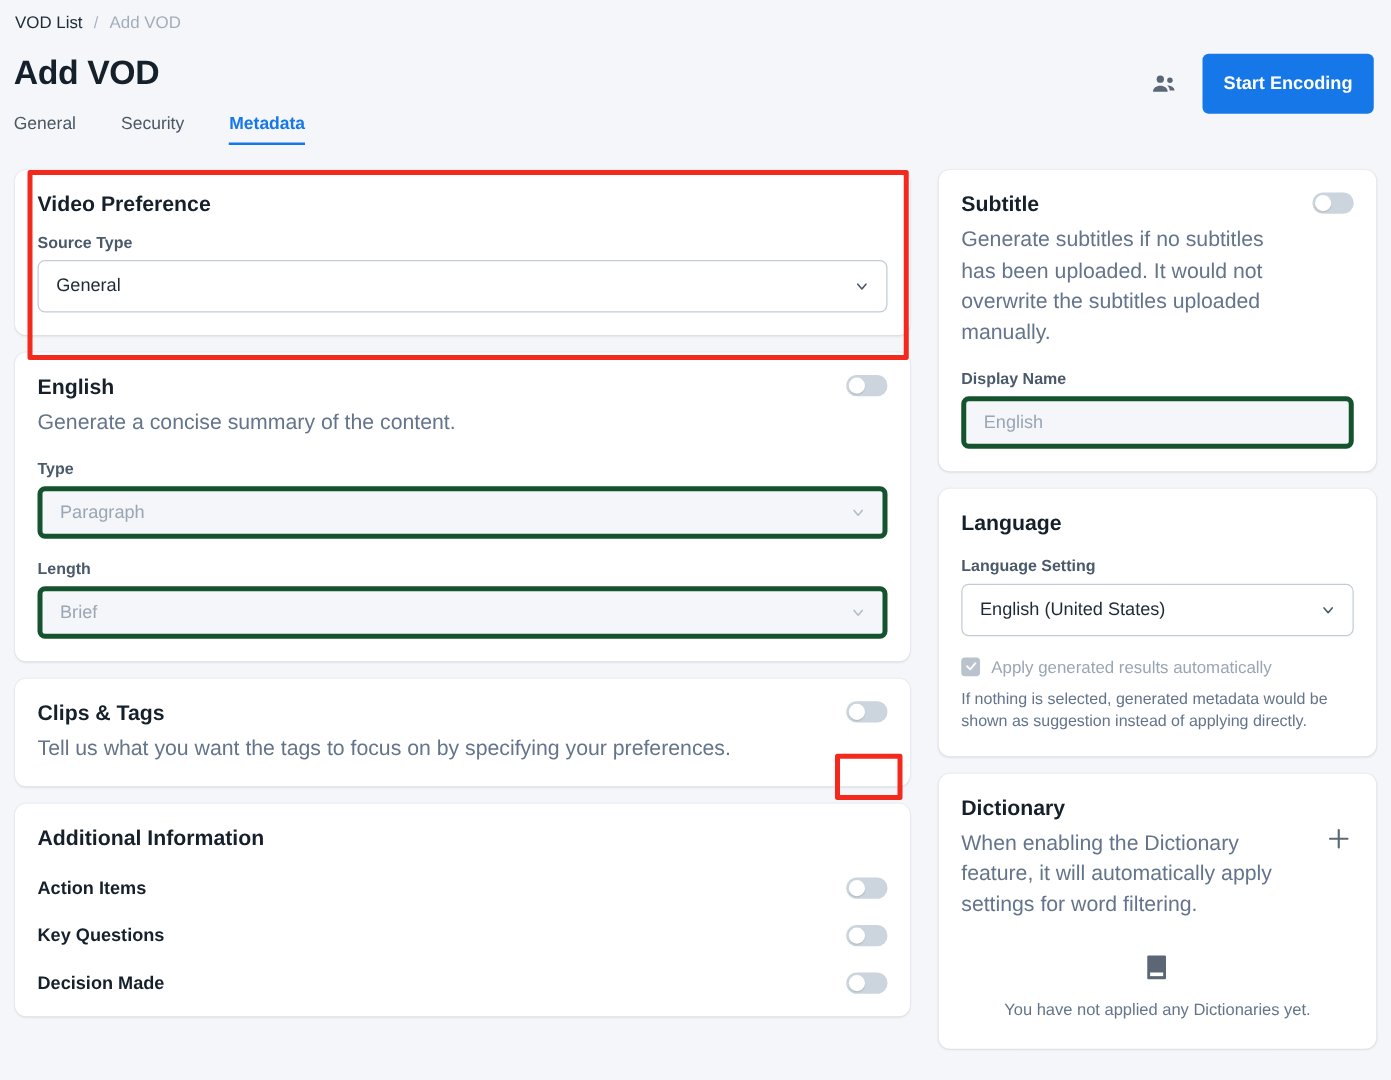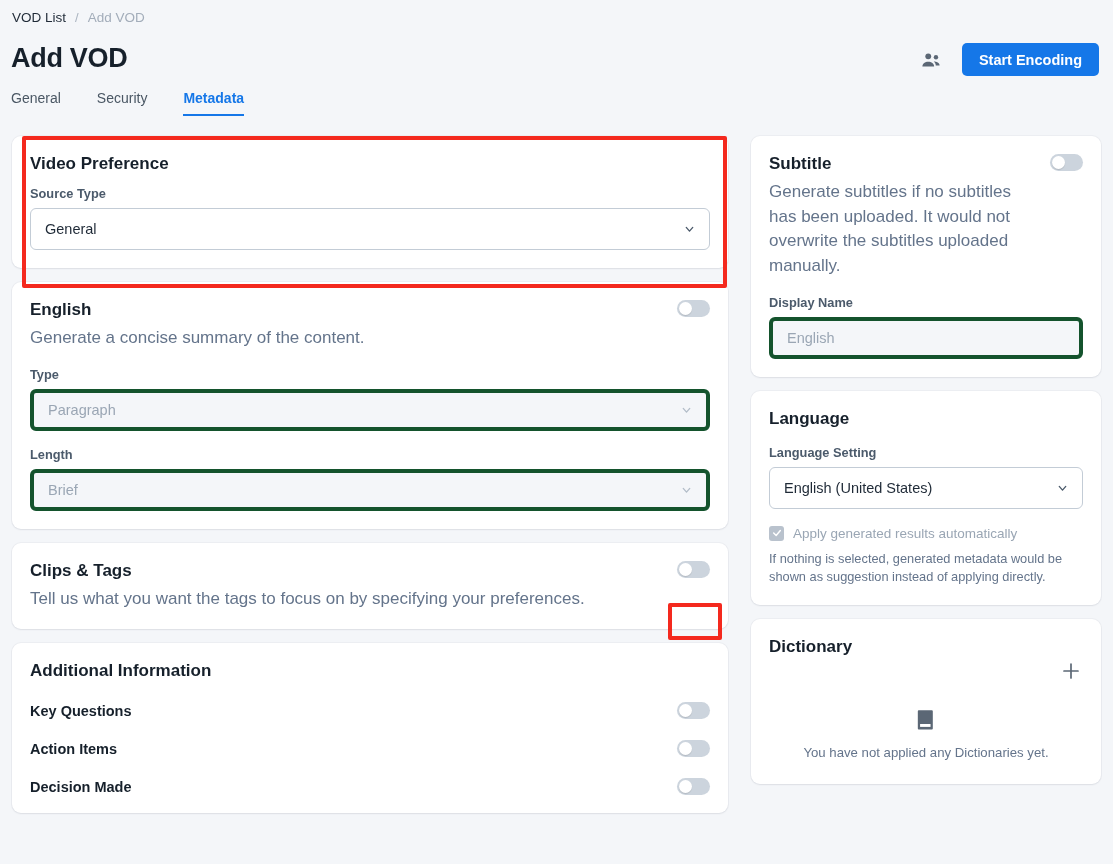--- a/index.html
+++ b/index.html
@@ -16,21 +16,21 @@
   .breadcrumb { position: absolute; left: 12px; top: 10px; display: flex; gap: 9px; font-size: 13.5px; }
   .crumb-sep { color: #aab4c0; font-size: 13px; }
   .crumb-muted { color: #a3adba; }
 
   .page-title { position: absolute; left: 11px; top: 43px; font-size: 27px; font-weight: bold; color: #16202b; letter-spacing: -0.3px; }
 
   .header-actions { position: absolute; right: 14px; top: 43px; display: flex; align-items: center; gap: 20px; }
   .people-icon { width: 22px; height: 22px; display: block; color: #5b6775; cursor: pointer; }
   .btn-primary {
     background: #1577e8; color: #fff; border: none; border-radius: 5px;
-    padding: 0 17px; height: 33px; font-size: 14.5px; font-weight: bold;
+    padding: 0 17px; height: 48px; font-size: 14.5px; font-weight: bold;
     font-family: "Liberation Sans", sans-serif; cursor: pointer; white-space: nowrap;
   }
 
   .tabs { position: absolute; left: 11px; top: 90px; display: flex; gap: 36px; font-size: 14px; }
   .tab { color: #4a5764; padding-bottom: 8px; cursor: pointer; font-weight: normal; }
   .tab.active { color: #1577e8; font-weight: bold; border-bottom: 2.5px solid #1577e8; }
 
   
   .col-left  { position: absolute; left: 12px; top: 136px; width: 716px; }
   .col-right { position: absolute; left: 751px; top: 136px; width: 350px; }
@@ -171,27 +171,27 @@
         </div>
         <div class="toggle">
             <span class="knob"></span>
           </div>
       </div>
     </div>
 
     <div class="card">
       <div class="card-title">Additional Information</div>
       <div class="info-row">
+        <span class="info-row-label">Action Items</span>
+        <div class="toggle">
+            <span class="knob"></span>
+          </div>
+      </div>
+      <div class="info-row">
         <span class="info-row-label">Key Questions</span>
-        <div class="toggle">
-            <span class="knob"></span>
-          </div>
-      </div>
-      <div class="info-row">
-        <span class="info-row-label">Action Items</span>
         <div class="toggle">
             <span class="knob"></span>
           </div>
       </div>
       <div class="info-row">
         <span class="info-row-label">Decision Made</span>
         <div class="toggle">
             <span class="knob"></span>
           </div>
       </div>
@@ -236,20 +236,21 @@
         </span>
         <span class="check-label">Apply generated results automatically</span>
       </div>
       <div class="hint">If nothing is selected, generated metadata would be shown as suggestion instead of applying directly.</div>
     </div>
 
     <div class="card">
       <div class="row-between">
         <div style="width:258px">
           <div class="card-title">Dictionary</div>
+          <div class="card-desc">When enabling the Dictionary feature, it will automatically apply settings for word filtering.</div>
         </div>
         <span class="plus-btn">
           <svg viewBox="0 0 24 24" fill="none" stroke="currentColor" stroke-width="1.7" stroke-linecap="round">
               <line x1="12" y1="5" x2="12" y2="19"></line>
               <line x1="5" y1="12" x2="19" y2="12"></line>
             </svg>
         </span>
       </div>
       <div class="empty">
         <span class="book-icon">

